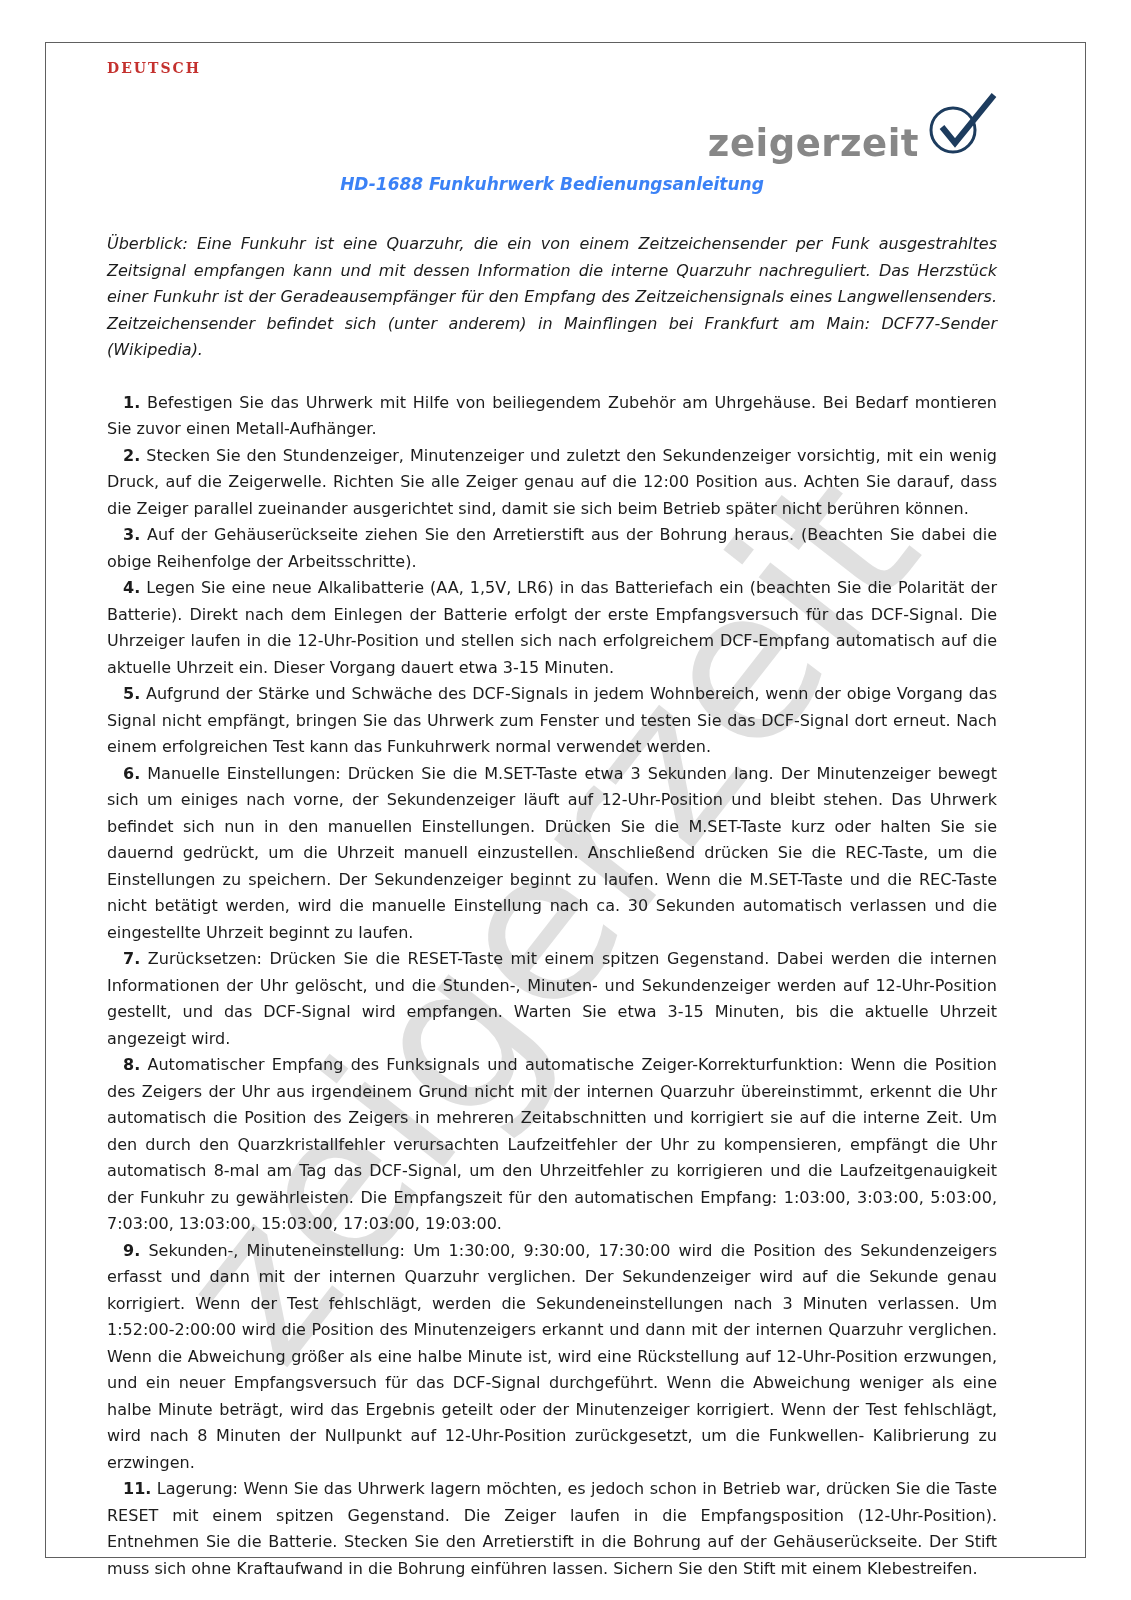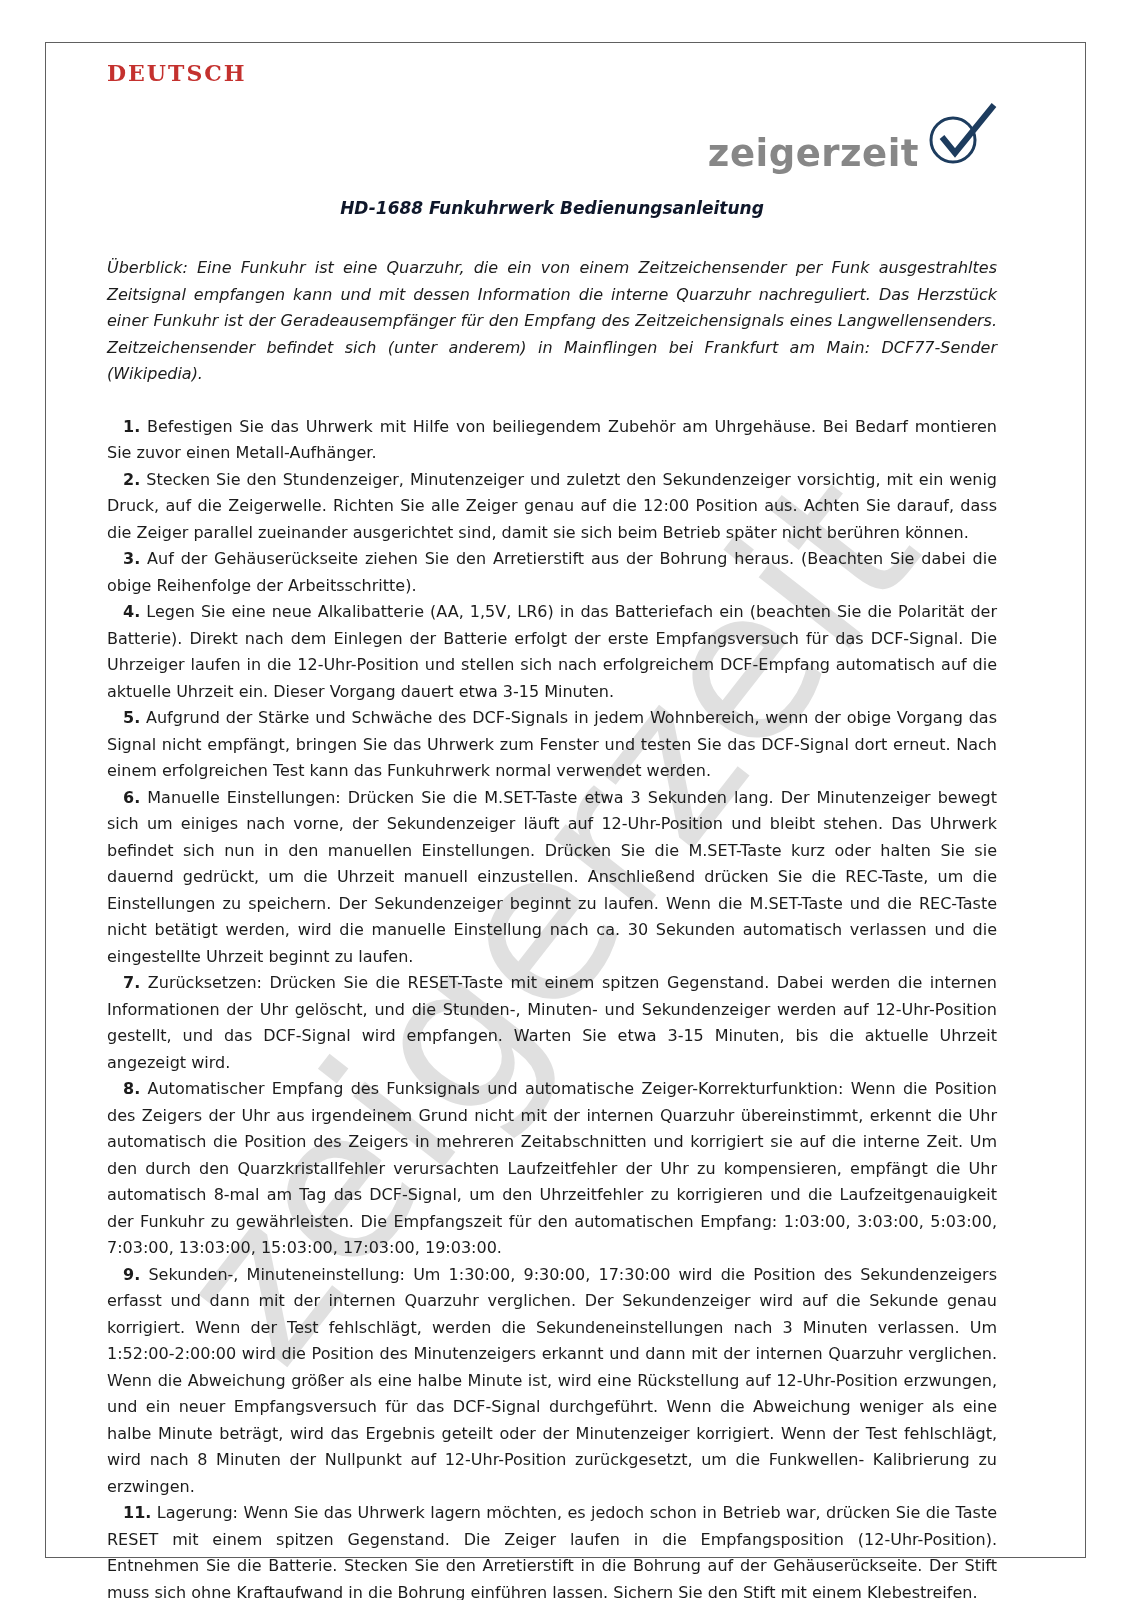--- a/index.html
+++ b/index.html
@@ -18,36 +18,36 @@
     font-size:210px; line-height:1; white-space:nowrap;
     color:rgba(135,135,135,0.26);
     transform:rotate(-52deg); transform-origin:0 50%;
     pointer-events:none; letter-spacing:2px;
   }
   .content {
     position:absolute; left:107px; top:60px; width:890px;
   }
   .lang-label {
     font-family:"DejaVu Serif", serif;
-    font-weight:bold; font-size:22px; letter-spacing:2px;
+    font-weight:bold; font-size:14px; letter-spacing:2px;
     color:#c4312e;
   }
   .logo-row {
     display:flex; justify-content:flex-end; align-items:flex-end;
     margin-top:16px; margin-right:-4px; height:70px;
   }
   .logo-text {
     font-size:37px; font-weight:600; color:#878787;
     letter-spacing:0.5px; line-height:1;
   }
   .logo-icon { margin-left:4px; margin-bottom:4px; }
   .doc-title {
-    margin-top:26px; text-align:center;
+    margin-top:12px; text-align:center;
     font-size:17px; font-weight:bold; font-style:italic;
-    color:#0f172a;
+    color:#3b82f6;
   }
   .overview {
     margin-top:37px; font-style:italic;
     font-size:16px; line-height:26.5px; text-align:justify;
   }
   .items { margin-top:26px; }
   .item {
     font-size:16px; line-height:26.5px; text-align:justify;
     text-indent:16px;
   }

